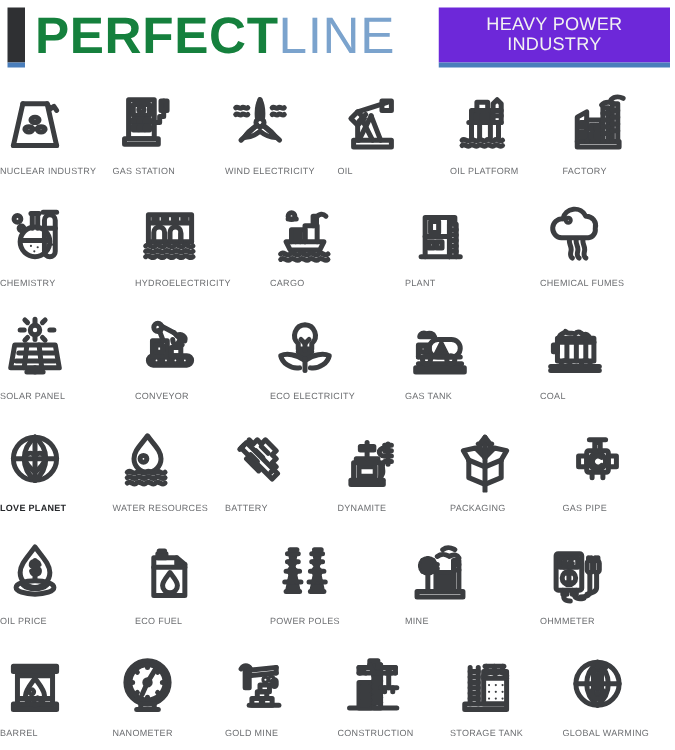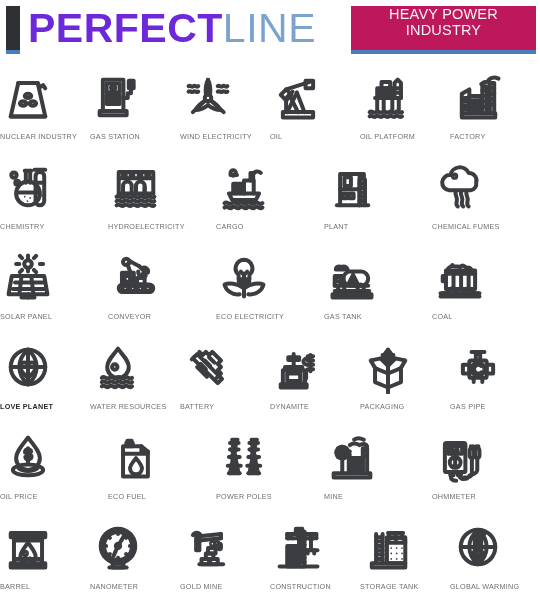--- a/index.html
+++ b/index.html
@@ -41,38 +41,39 @@
   .brand-text {
     position: absolute;
     left: 28px;
     top: 4px;
     font-size: 41px;
     letter-spacing: 0.5px;
     line-height: 48px;
     white-space: nowrap;
   }
   .brand-perfect {
-    color: #6d28d9;
+    color: #15803d;
     font-weight: 700;
     font-family: "Liberation Sans", sans-serif;
   }
   .brand-line {
     color: #7ba3cd;
     font-weight: 300;
     font-family: "Liberation Sans", sans-serif;
   }
   .badge {
     position: absolute;
     right: 4px;
     top: 6px;
     width: 185px;
     height: 44px;
-    background: #be185d;
+    background: #6d28d9;
     box-sizing: border-box;
     display: flex;
+    align-items: center;
     justify-content: center;
   }
   .badge-label {
     color: #f2f2f2;
     font-size: 14.5px;
     line-height: 16px;
     text-align: center;
     letter-spacing: 0.2px;
     font-family: "Liberation Sans", sans-serif;
     white-space: pre-line;

